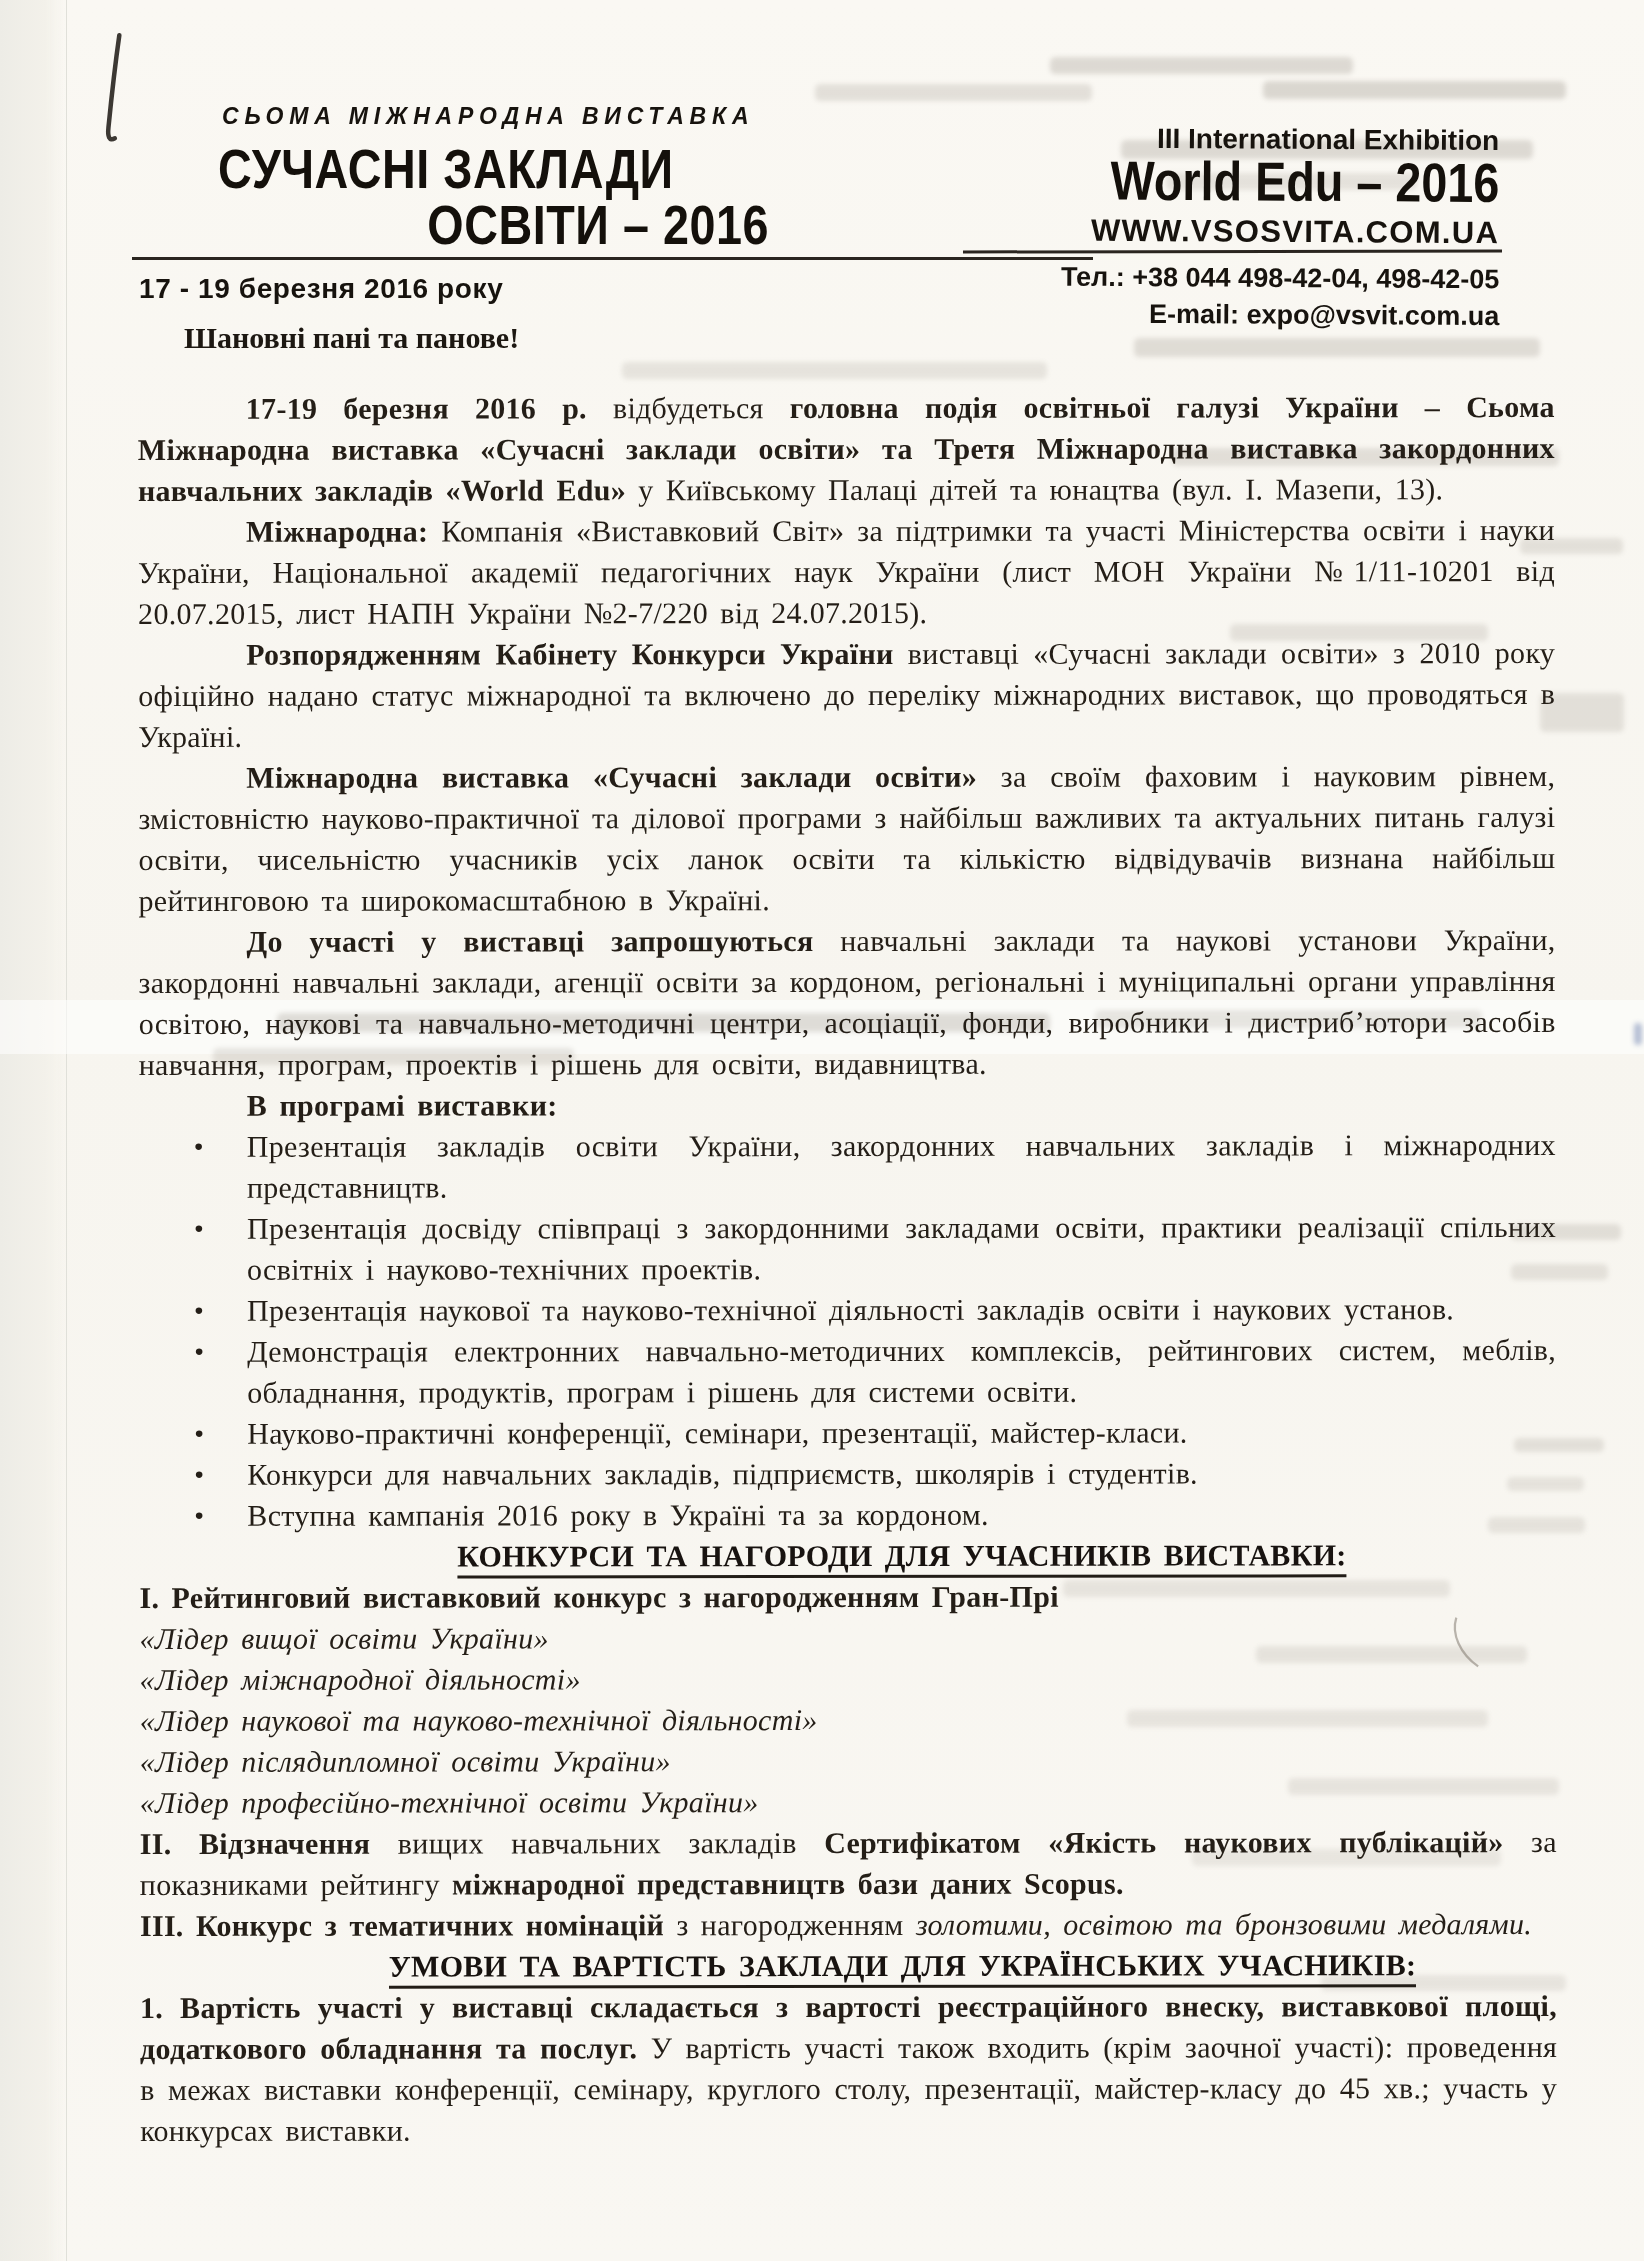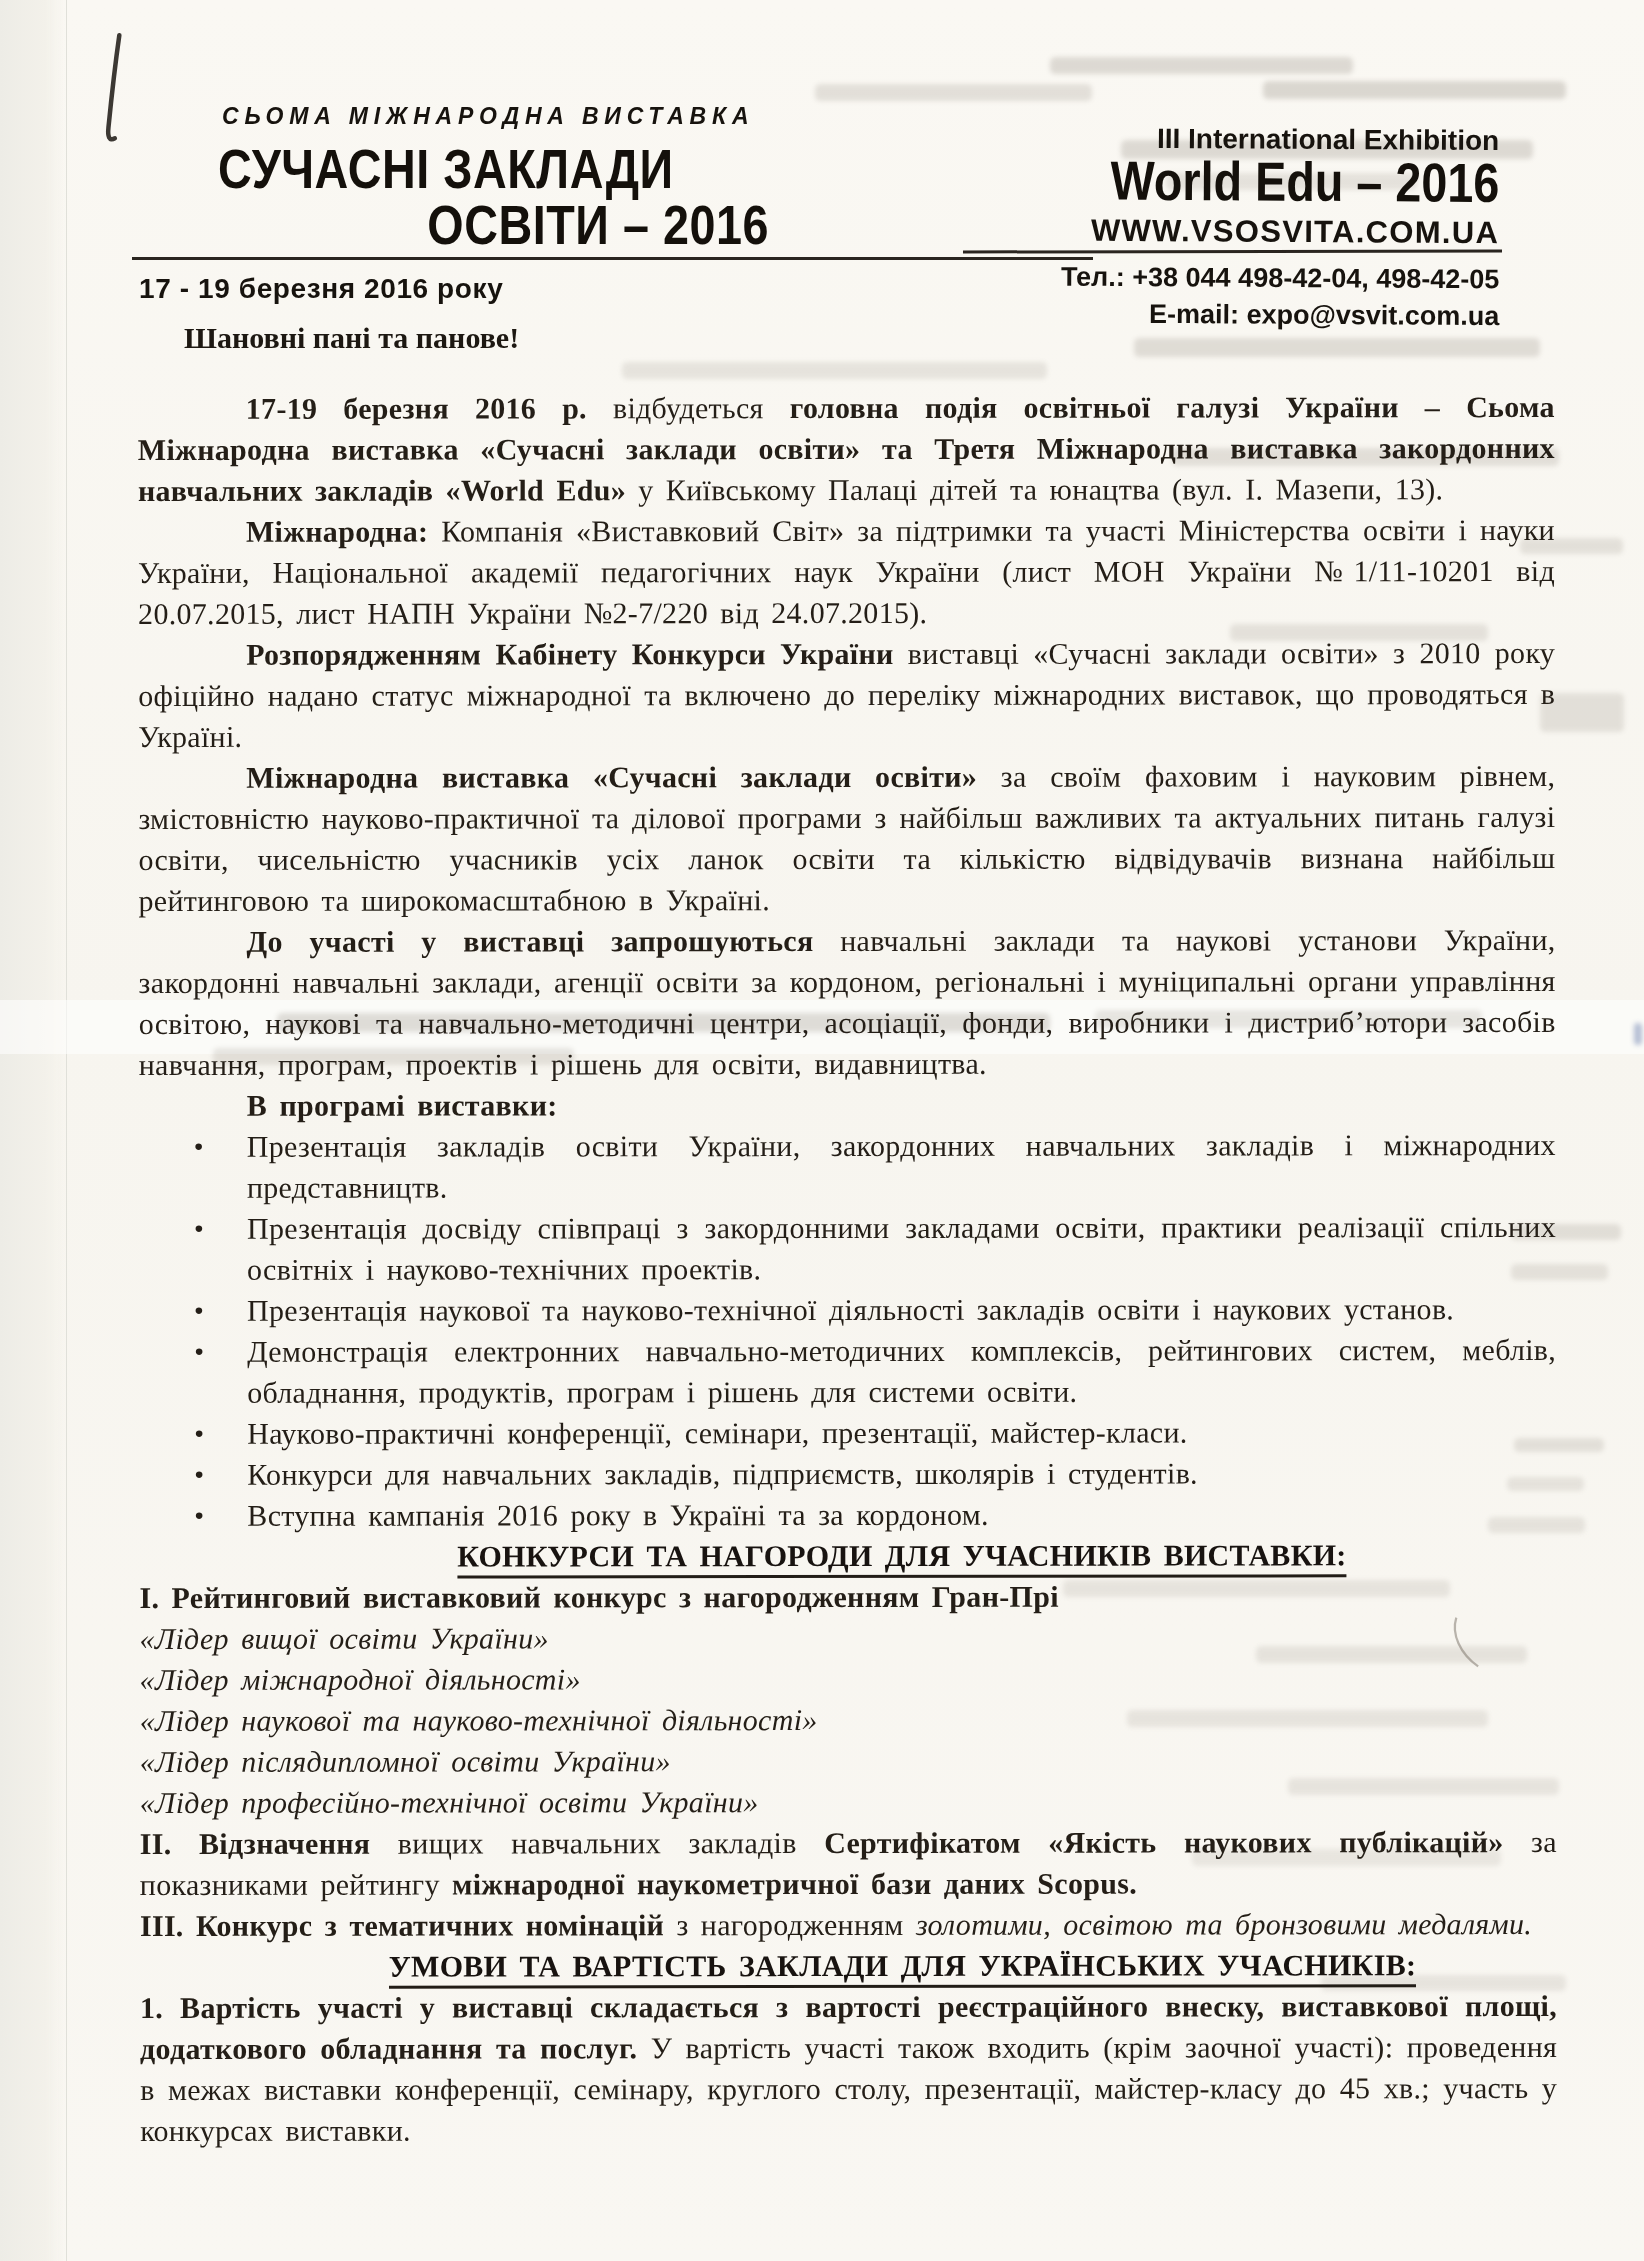--- a/index.html
+++ b/index.html
@@ -159,21 +159,21 @@
   <p class="center-head"><span class="u">КОНКУРСИ ТА НАГОРОДИ ДЛЯ УЧАСНИКІВ ВИСТАВКИ:</span></p>
 
   <p class="flush b">I. Рейтинговий виставковий конкурс з нагородженням Гран-Прі</p>
 
   <div class="award-line">«Лідер вищої освіти України»</div>
   <div class="award-line">«Лідер міжнародної діяльності»</div>
   <div class="award-line">«Лідер наукової та науково-технічної діяльності»</div>
   <div class="award-line">«Лідер післядипломної освіти України»</div>
   <div class="award-line">«Лідер професійно-технічної освіти України»</div>
 
-  <p class="flush"><span class="b">II. Відзначення</span><span> вищих навчальних закладів </span><span class="b">Сертифікатом «Якість наукових публікацій»</span><span> за показниками рейтингу </span><span class="b">міжнародної наукометричної бази даних Scopus.</span></p>
+  <p class="flush"><span class="b">II. Відзначення</span><span> вищих навчальних закладів </span><span class="b">Сертифікатом «Якість наукових публікацій»</span><span> за показниками рейтингу </span><span class="b">міжнародної представництв бази даних Scopus.</span></p>
 
   <p class="flush"><span class="b">III. Конкурс з тематичних номінацій</span><span> з нагородженням </span><span class="i">золотими, освітою та бронзовими медалями.</span></p>
 
   <p class="center-head"><span class="u">УМОВИ ТА ВАРТІСТЬ ЗАКЛАДИ ДЛЯ УКРАЇНСЬКИХ УЧАСНИКІВ:</span></p>
 
   <p class="flush"><span class="b">1. Вартість участі у виставці складається з вартості реєстраційного внеску, виставкової площі, додаткового обладнання та послуг.</span><span> У вартість участі також входить (крім заочної участі): проведення в межах виставки конференції, семінару, круглого столу, презентації, майстер-класу до 45 хв.; участь у конкурсах виставки.</span></p>
 
 </div>
 
 

